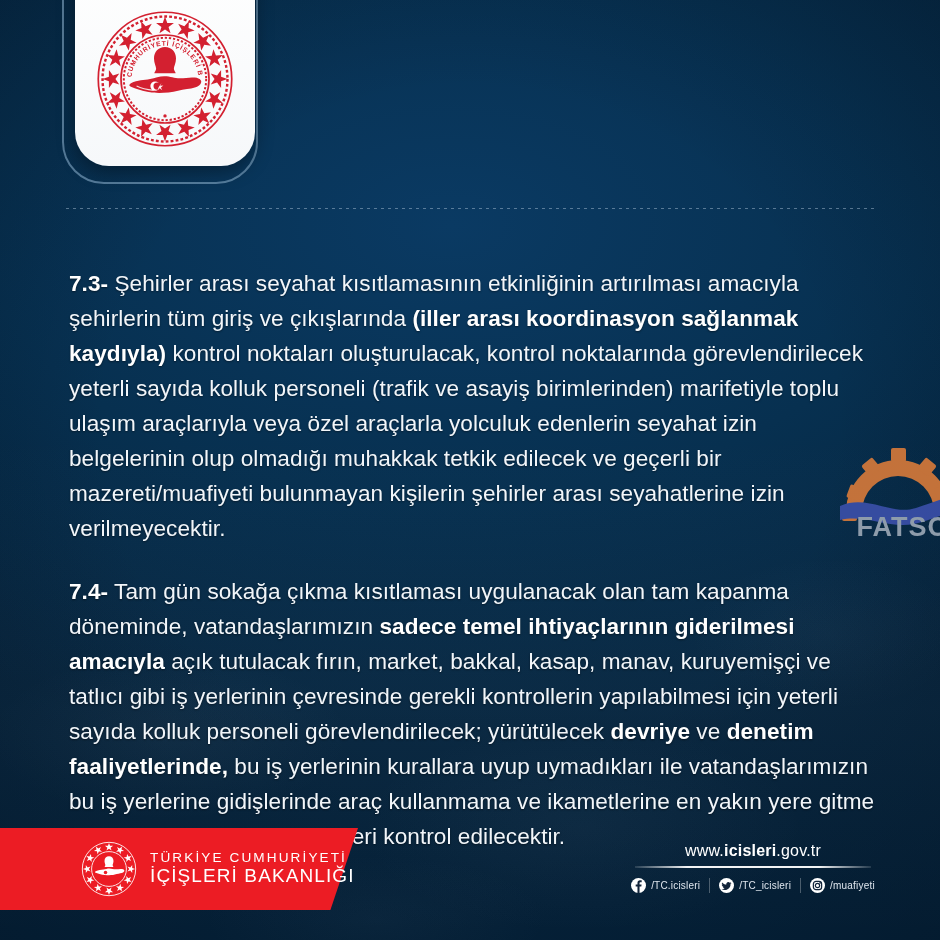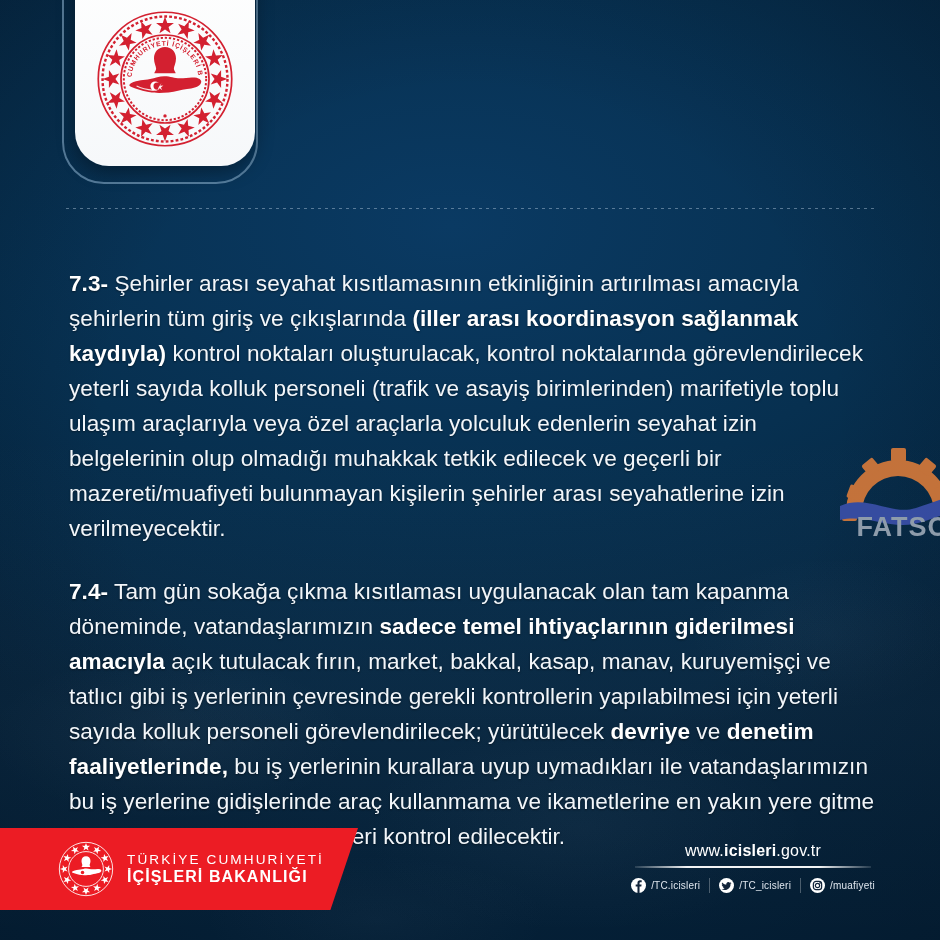--- a/index.html
+++ b/index.html
@@ -122,30 +122,30 @@
 
   
   .footer-banner {
     position: absolute;
     left: -10px; top: 828px;
     width: 368px; height: 82px;
     background: #ec1c24;
     clip-path: polygon(0 0, 100% 0, 92.5% 100%, 0 100%);
   }
   .footer-logo {
-    position: absolute; left: 57px; top: 840px;
+    position: absolute; left: 80px; top: 840px;
     display: flex; align-items: center; gap: 12px;
   }
   .seal-white { width: 58px; height: 58px; display: block; }
   .ministry-text { line-height: 1.08; }
   .ministry-l1 {
     color: #ffffff; font-size: 13.6px; letter-spacing: 2.1px; font-weight: 400;
   }
   .ministry-l2 {
-    color: #ffffff; font-size: 16px; letter-spacing: 1.1px; font-weight: bold;
+    color: #ffffff; font-size: 19px; letter-spacing: 1.1px; font-weight: normal;
   }
 
   .web-block {
     position: absolute; right: 62px; top: 842px;
     width: 250px; text-align: center;
   }
   .web-url {
     color: #ffffff; font-size: 16px; letter-spacing: .2px; white-space: nowrap;
   }
   .web-url b { font-weight: bold; }

